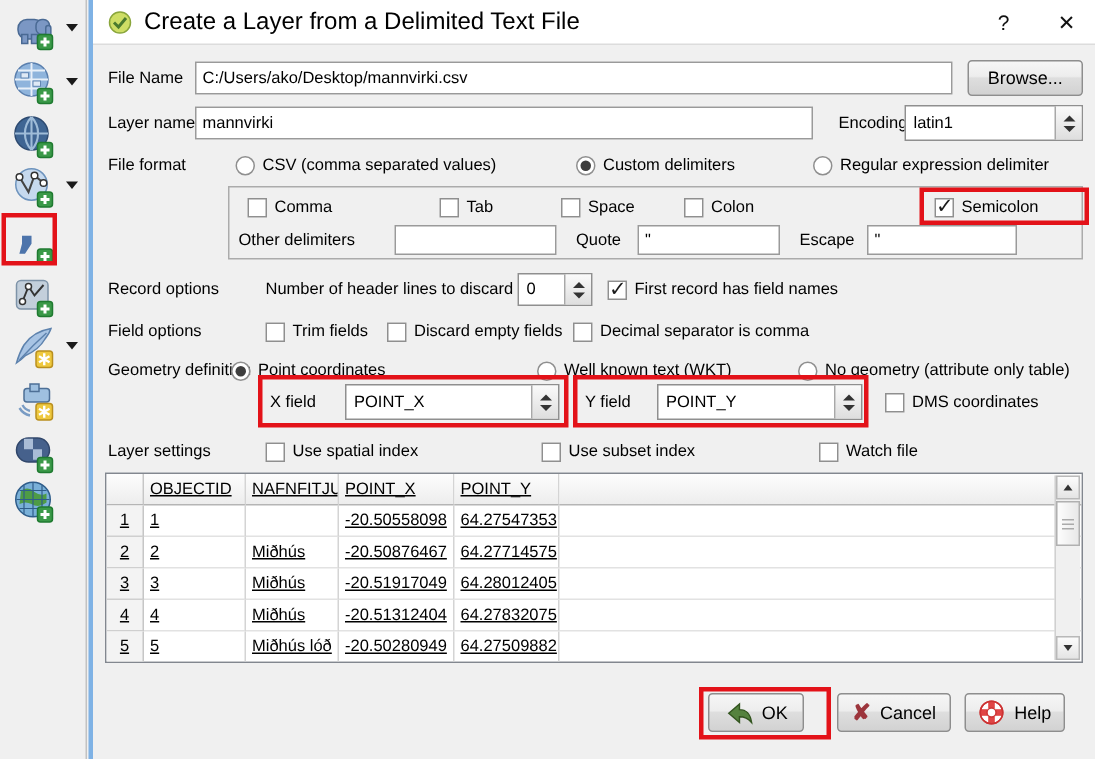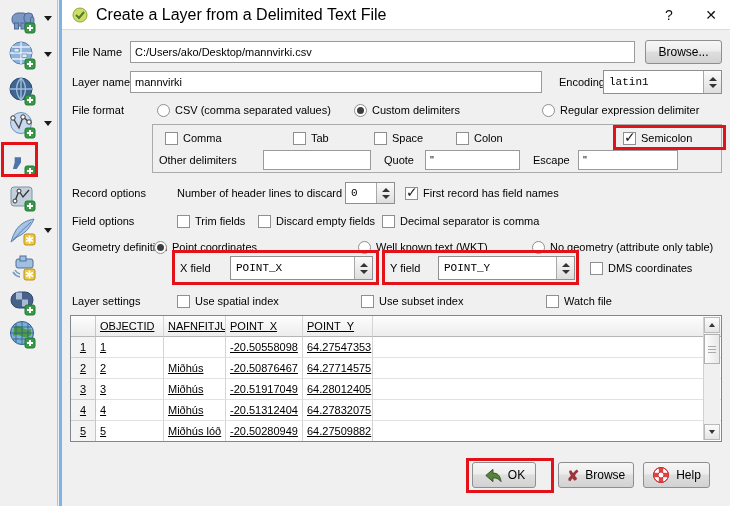--- a/index.html
+++ b/index.html
@@ -20,21 +20,21 @@
   .titlebar .title{font-size:16px;margin-left:8px;}
   .tb-btn{position:absolute;top:4px;width:22px;height:22px;display:flex;align-items:center;justify-content:center;font-size:14px;color:#111;}
   .row{position:absolute;left:0;right:0;height:24px;}
   .at{position:absolute;top:0;height:24px;display:flex;align-items:center;gap:5px;white-space:nowrap;}
   .lbl{white-space:nowrap;}
   input.tinput{background:#fff;border:1px solid #9a9a9a;height:22px;box-sizing:border-box;font-family:inherit;font-size:11px;padding:0 4px;}
   .cb{width:13px;height:13px;background:#fff;border:1px solid #8f8f8f;box-sizing:border-box;position:relative;flex:none;}
   .cb.checked::before{content:"✓";position:absolute;left:0px;top:-4px;font-size:14px;font-weight:bold;color:#1a1a1a;}
   .radio{width:13px;height:13px;border-radius:50%;background:#fff;border:1px solid #8f8f8f;box-sizing:border-box;position:relative;flex:none;}
   .radio.selected::before{content:"";position:absolute;left:2px;top:2px;width:7px;height:7px;border-radius:50%;background:#3e3e3e;}
-  .combo{display:flex;align-items:center;border:1px solid #8f8f8f;background:#fff;height:24px;box-sizing:border-box;font-family:Liberation Mono, monospace;}
+  .combo{display:flex;align-items:center;border:1px solid #8f8f8f;background:#fff;height:24px;box-sizing:border-box;}
   .combo .val{flex:1;padding-left:5px;overflow:hidden;}
   .spin{width:17px;height:100%;border-left:1px solid #a8a8a8;background:linear-gradient(#fafafa,#dedede);display:flex;flex-direction:column;align-items:center;justify-content:center;gap:3px;flex:none;}
   .tri-up{width:0;height:0;border-left:4px solid transparent;border-right:4px solid transparent;border-bottom:4px solid #333;}
   .tri-dn{width:0;height:0;border-left:4px solid transparent;border-right:4px solid transparent;border-top:4px solid #333;}
   .groupbox{position:absolute;border:1px solid #ababab;background:#f0f0f0;box-sizing:border-box;}
   
   .table{position:absolute;left:8px;top:315px;width:652px;height:127px;background:#fff;border:1px solid #82878f;box-sizing:border-box;overflow:hidden;}
   .tr{display:flex;height:21px;line-height:21px;}
   .tr.hdr .td{background:linear-gradient(#fdfdfd,#ededed);border-bottom:1px solid #b5b5b5;}
   .td{box-sizing:border-box;border-right:1px solid #d4d4d4;border-bottom:1px solid #e2e2e2;padding:0 4px;overflow:hidden;white-space:nowrap;text-decoration:underline;}
@@ -214,21 +214,21 @@
         </span>
     </div>
   </div>
 
   <div class="row" style="top:101px;height:18px">
     <span class="at lbl" style="left:10px;height:18px">File format</span>
     <span class="at" style="left:95px;height:18px">
       <span class="radio"></span>
       <span class="lbl">CSV (comma separated values)</span>
     </span>
-    <span class="at" style="left:292px;height:18px">
+    <span class="at" style="left:322px;height:18px">
       <span class="radio selected"></span>
       <span class="lbl">Custom delimiters</span>
     </span>
     <span class="at" style="left:480px;height:18px">
       <span class="radio"></span>
       <span class="lbl">Regular expression delimiter</span>
     </span>
   </div>
 
   <div class="groupbox" style="left:90px;top:124px;width:570px;height:49px">
@@ -417,21 +417,21 @@
 
   <div class="red-box" style="left:404px;top:458px;width:88px;height:35px"></div>
   <button class="btn" style="left:410px;top:462px;width:64px">
     <svg width="19" height="18" viewBox="0 0 20 18">
       <path d="M3 9.5 L10.5 3 L10.5 7 C15.5 7 18 9.5 19 16 C16 12.5 13.5 12 10.5 12 L10.5 16 Z" fill="#55823e" stroke="#33551f" stroke-width="1"></path>
     </svg>
     <span>OK</span>
   </button>
   <button class="btn" style="left:496px;top:462px;width:76px">
     <span class="x-glyph">✘</span>
-    <span>Browse</span>
+    <span>Cancel</span>
   </button>
   <button class="btn" style="left:581px;top:462px;width:67px">
     <svg width="18" height="18" viewBox="0 0 18 18">
       <circle cx="9" cy="9" r="7.5" fill="#ffffff" stroke="#cc3333"></circle>
       <g stroke="#e04545" stroke-width="4.4">
         <line x1="9" y1="1.6" x2="9" y2="6"></line>
           <line x1="9" y1="12" x2="9" y2="16.4"></line>
         <line x1="1.6" y1="9" x2="6" y2="9"></line>
           <line x1="12" y1="9" x2="16.4" y2="9"></line>
       </g>

